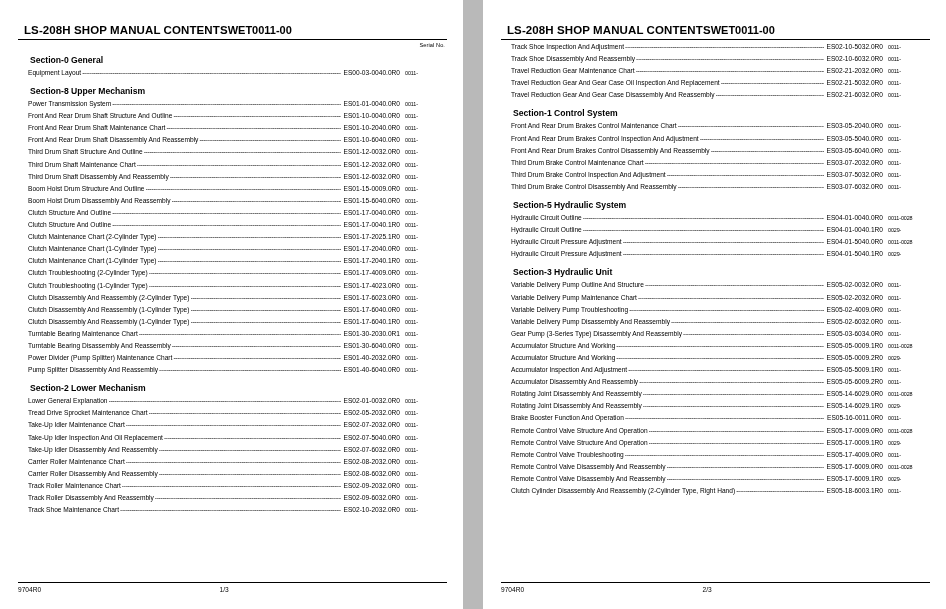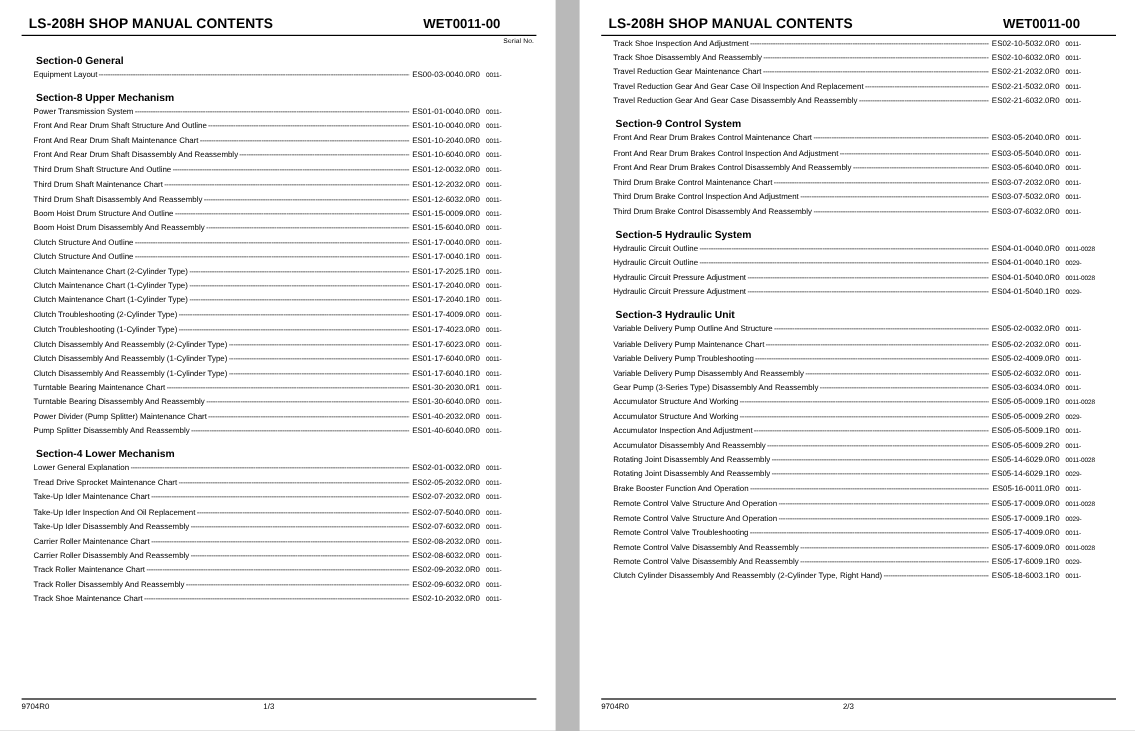--- a/index.html
+++ b/index.html
@@ -28,24 +28,24 @@
     width:20px;height:609px;
     background:#b9b9b9;
   }
   .page-right{
     width:463px;height:609px;
     padding:14px 16px 10px 18px;
   }
   .doc-head{
     display:flex;
     align-items:flex-end;
-    justify-content:space-between;
+    justify-content:flex-start;
     border-bottom:1.6px solid #000;
     padding:0 4px 3px 6px;
-    margin-top:0;
+    margin-top:10px;
   }
   .doc-title{
     font-size:11.5px;
     font-weight:bold;
     letter-spacing:.1px;
     color:#000;
   }
   .doc-code{
     font-size:11px;
     font-weight:bold;
@@ -269,21 +269,21 @@
             <span class="code">ES01-40-2032.0R0</span>
             <span class="serial">0011-</span>
           </div>
           <div class="row">
             <span class="name">Pump Splitter Disassembly And Reassembly</span>
             <span class="leader">--------------------------------------------------------------------------------------------------------------------------------------------------------------------------------------------------------</span>
             <span class="code">ES01-40-6040.0R0</span>
             <span class="serial">0011-</span>
           </div>
         </div>
-        <div class="section-title">Section-4 Lower Mechanism</div>
+        <div class="section-title">Section-2 Lower Mechanism</div>
         <div class="list">
           <div class="row">
             <span class="name">Lower General Explanation</span>
             <span class="leader">--------------------------------------------------------------------------------------------------------------------------------------------------------------------------------------------------------</span>
             <span class="code">ES02-01-0032.0R0</span>
             <span class="serial">0011-</span>
           </div>
           <div class="row">
             <span class="name">Tread Drive Sprocket Maintenance Chart</span>
             <span class="leader">--------------------------------------------------------------------------------------------------------------------------------------------------------------------------------------------------------</span>
@@ -379,21 +379,21 @@
             <span class="code">ES02-21-5032.0R0</span>
             <span class="serial">0011-</span>
           </div>
           <div class="row">
             <span class="name">Travel Reduction Gear And Gear Case Disassembly And Reassembly</span>
             <span class="leader">--------------------------------------------------------------------------------------------------------------------------------------------------------------------------------------------------------</span>
             <span class="code">ES02-21-6032.0R0</span>
             <span class="serial">0011-</span>
           </div>
         </div>
-        <div class="section-title">Section-9 Control System</div>
+        <div class="section-title">Section-1 Control System</div>
         <div class="list">
           <div class="row">
             <span class="name">Front And Rear Drum Brakes Control Maintenance Chart</span>
             <span class="leader">--------------------------------------------------------------------------------------------------------------------------------------------------------------------------------------------------------</span>
             <span class="code">ES03-05-2040.0R0</span>
             <span class="serial">0011-</span>
           </div>
           <div class="row">
             <span class="name">Front And Rear Drum Brakes Control Inspection And Adjustment</span>
             <span class="leader">--------------------------------------------------------------------------------------------------------------------------------------------------------------------------------------------------------</span>

